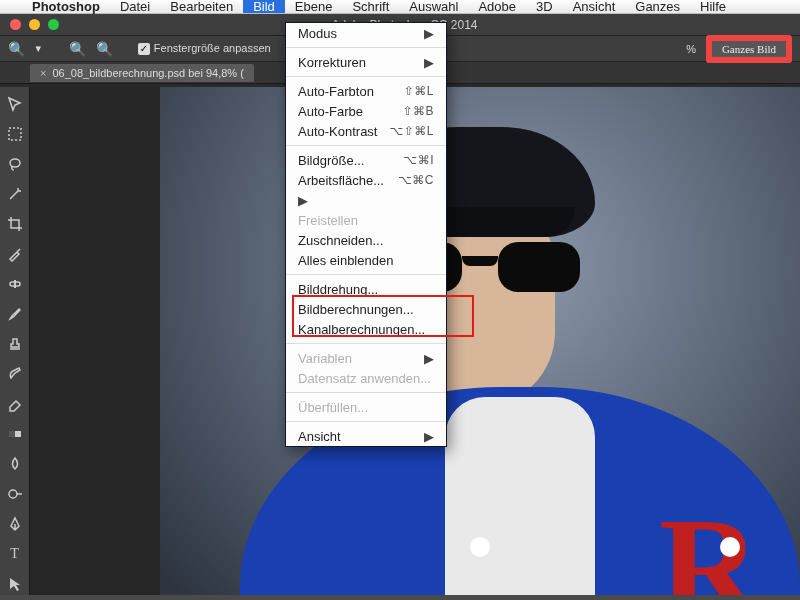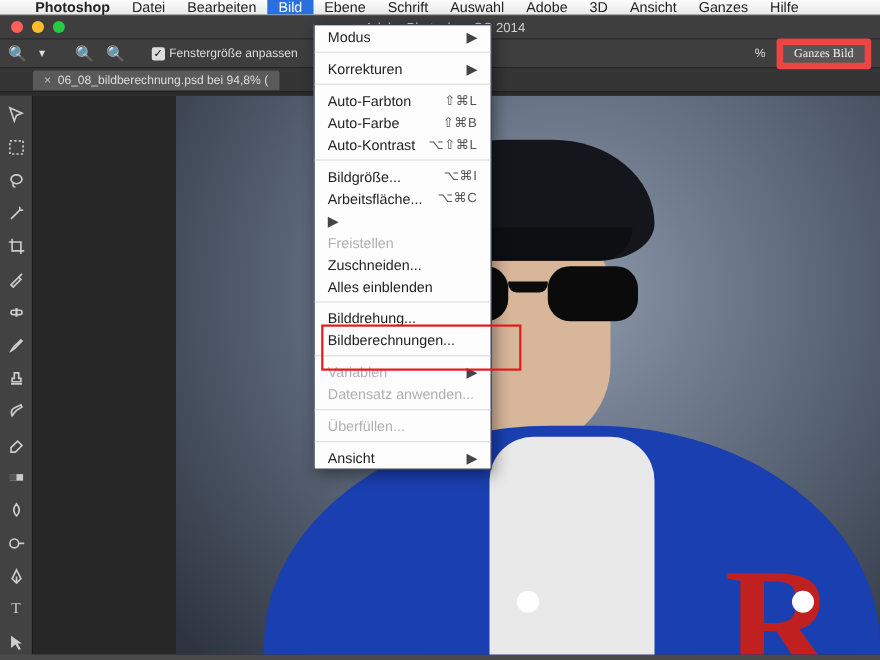--- a/index.html
+++ b/index.html
@@ -254,20 +254,23 @@
   <div class="ditem">
       <span class="dlabel">Alles einblenden</span>
     </div>
   <div class="dsep"></div>
   <div class="ditem">
       <span class="dlabel">Bilddrehung...</span>
     </div>
   <div class="ditem">
       <span class="dlabel">Bildberechnungen...</span>
     </div>
+  <div class="ditem">
+      <span class="dlabel">Kanalberechnungen...</span>
+    </div>
   <div class="dsep"></div>
   <div class="ditem disabled">
       <span class="dlabel">Variablen</span>
       <span class="darrow">▶</span>
     </div>
   <div class="ditem disabled">
       <span class="dlabel">Datensatz anwenden...</span>
     </div>
   <div class="dsep"></div>
   <div class="ditem disabled">

